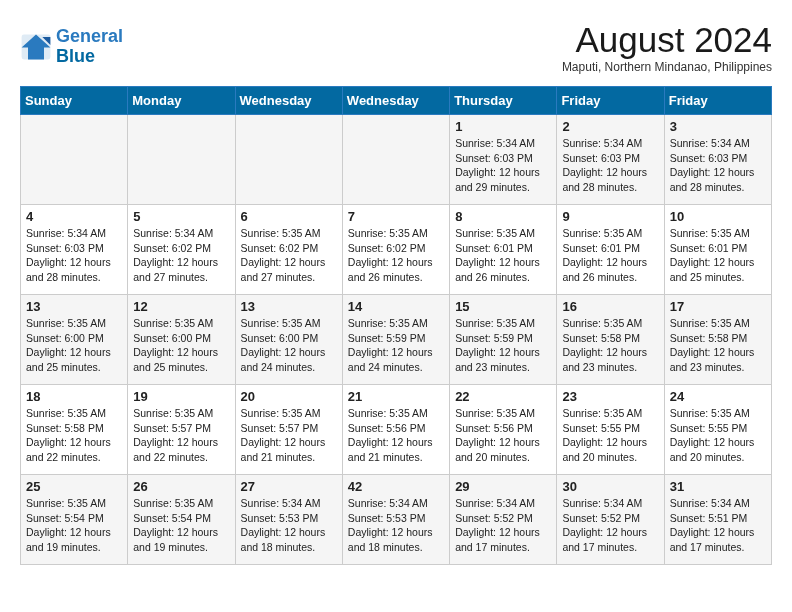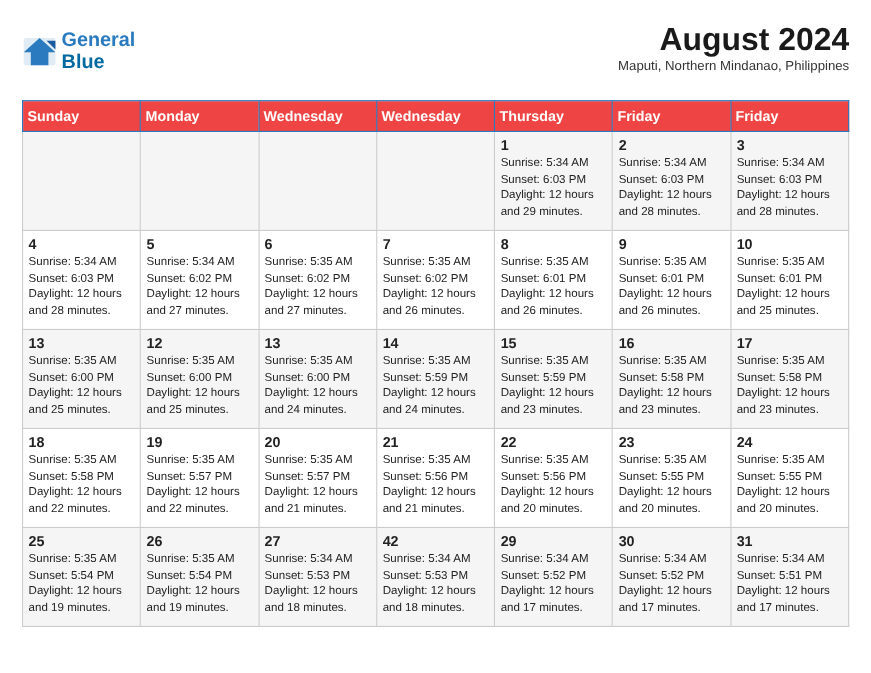--- a/index.html
+++ b/index.html
@@ -6,22 +6,22 @@
     body {
       font-family: Arial, sans-serif;
       background: #fff;
       width: 792px;
       min-height: 612px;
       padding: 20px;
     }
     .header {
       display: flex;
       justify-content: space-between;
-      align-items: flex-end;
-      margin-bottom: 24px;
+      align-items: center;
+      margin-bottom: 12px;
     }
     .logo {
       display: flex;
       align-items: center;
       gap: 4px;
     }
     .logo-text {
       font-size: 18px;
       font-weight: bold;
       color: #1a1a1a;
@@ -31,35 +31,35 @@
       color: #2a7abf;
     }
     .logo-icon {
       width: 32px;
       height: 28px;
     }
     .title-section {
       text-align: right;
     }
     .main-title {
-      font-size: 29px;
-      font-weight: bold;
+      font-size: 35px;
+      font-weight: normal;
       color: #1a1a1a;
     }
     .subtitle {
       font-size: 12px;
       color: #333;
     }
     table {
       width: 100%;
       border-collapse: collapse;
       table-layout: fixed;
     }
     thead th {
-      background-color: #ef4444;
+      background-color: #0369a1;
       color: #fff;
       font-size: 13px;
       font-weight: bold;
       padding: 6px 4px;
       border: 1px solid #2a7abf;
       text-align: left;
     }
     tbody td {
       border: 1px solid #ccc;
       vertical-align: top;

